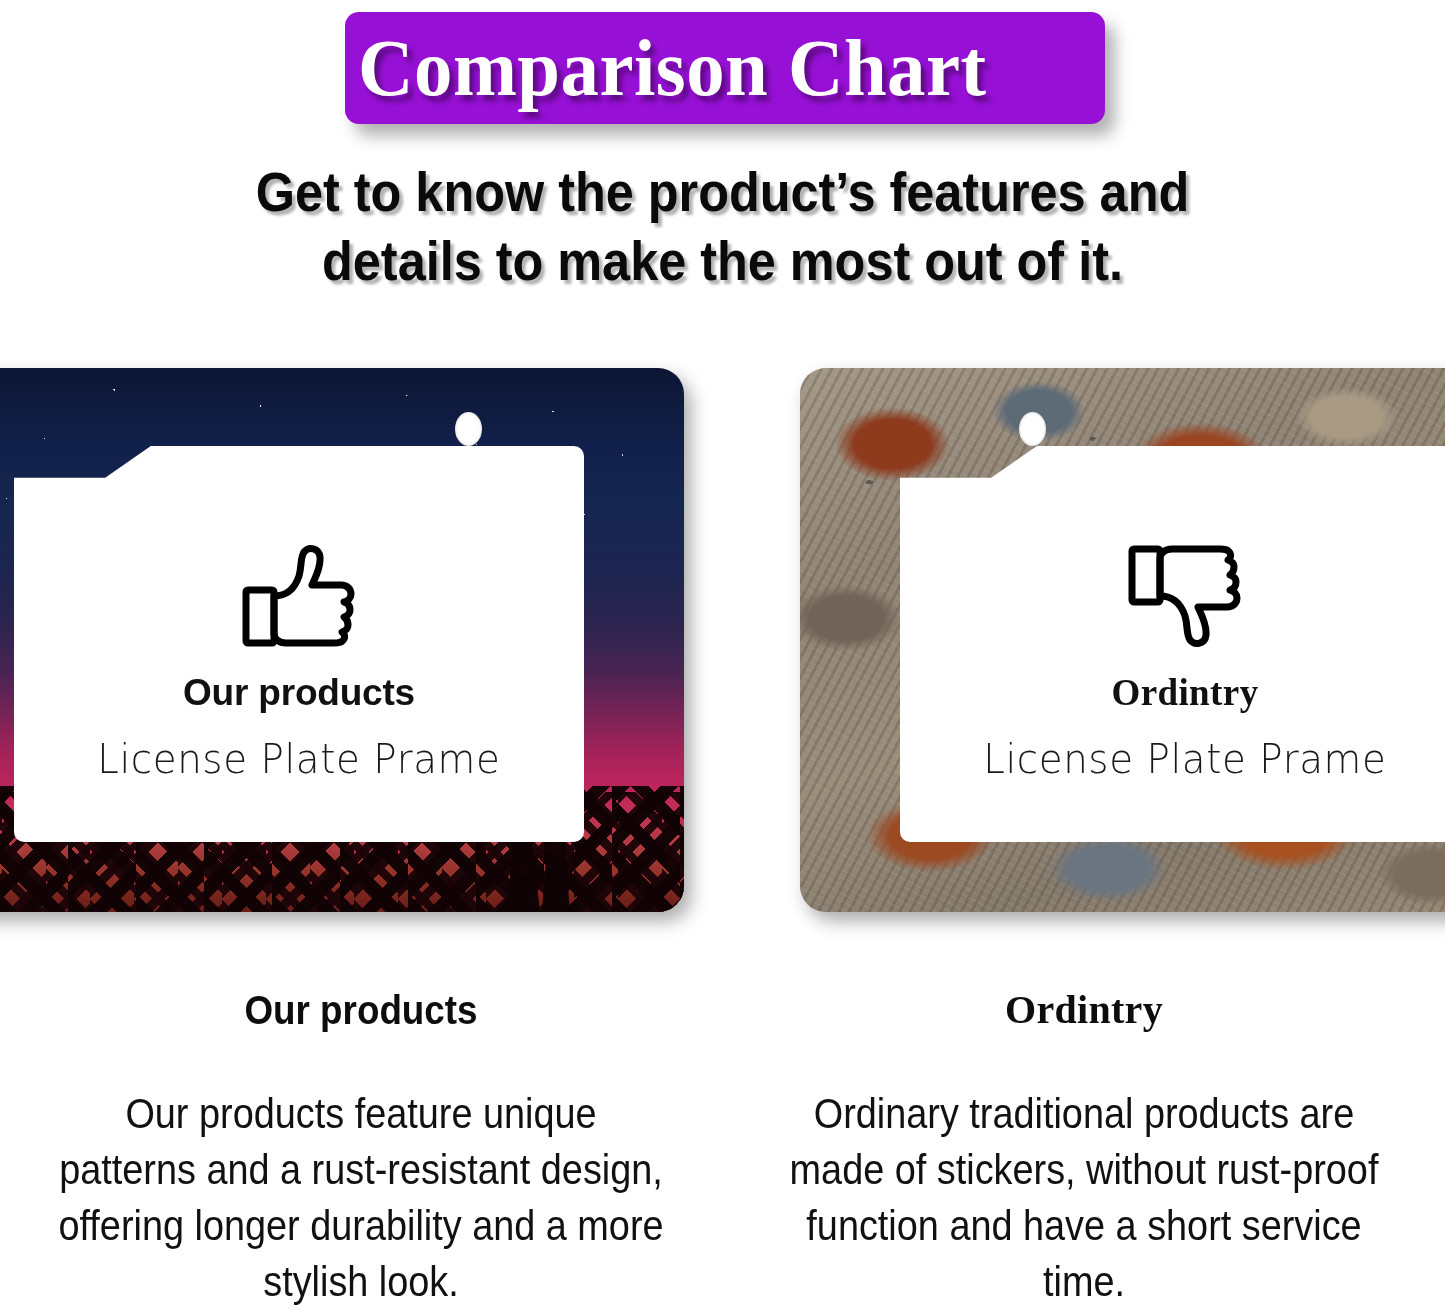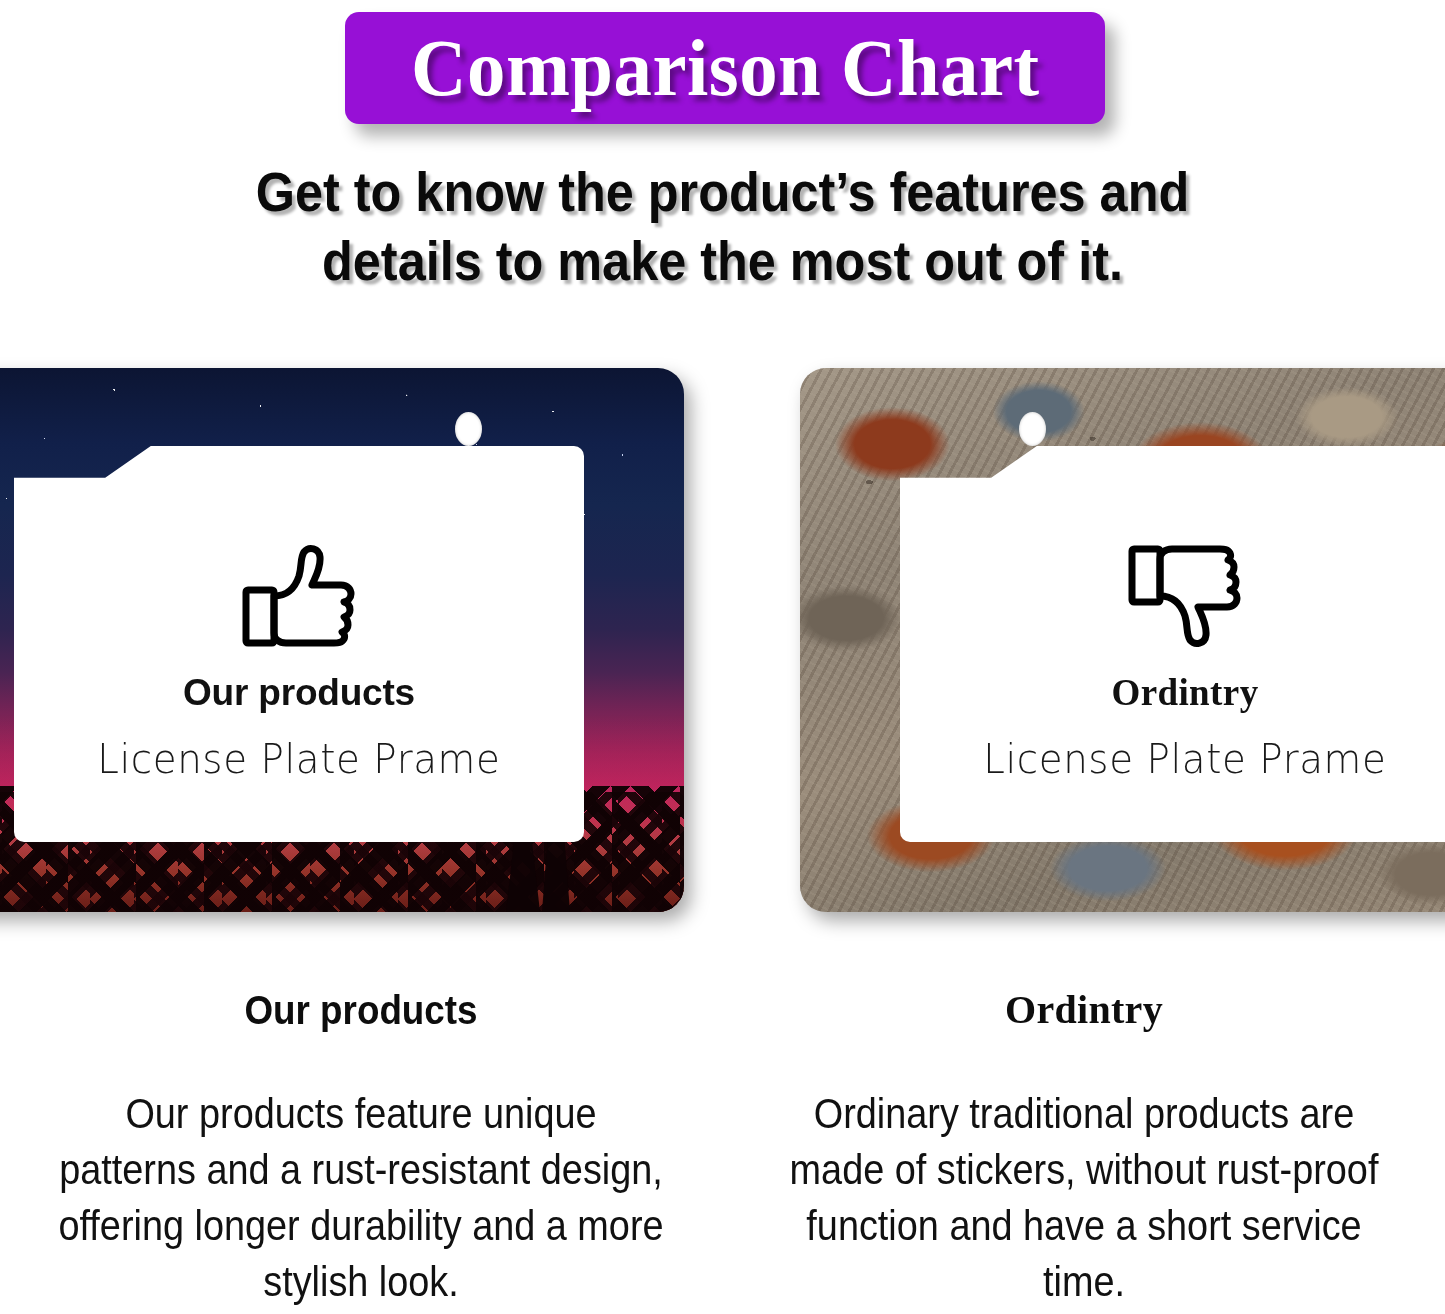--- a/index.html
+++ b/index.html
@@ -10,21 +10,21 @@
     overflow:hidden;position:relative;
   }
 
   
   .banner-wrap{position:absolute;left:345px;top:12px;width:760px;height:112px;}
   .banner{
     width:100%;height:100%;
     background:var(--accent,#9710d6);
     border-radius:14px;
     box-shadow:10px 12px 16px rgba(0,0,0,.30);
-    display:flex;align-items:center;justify-content:center;
+    display:flex;align-items:center;justify-content:flex-start;
   }
   .banner-text{
     font-family:"Liberation Serif", serif;
     font-weight:bold;
     font-size:80px;
     color:#ffffff;
     letter-spacing:.5px;
     transform:scaleX(.96);
     text-shadow:5px 6px 5px rgba(0,0,0,.38);
     white-space:nowrap;line-height:1;

